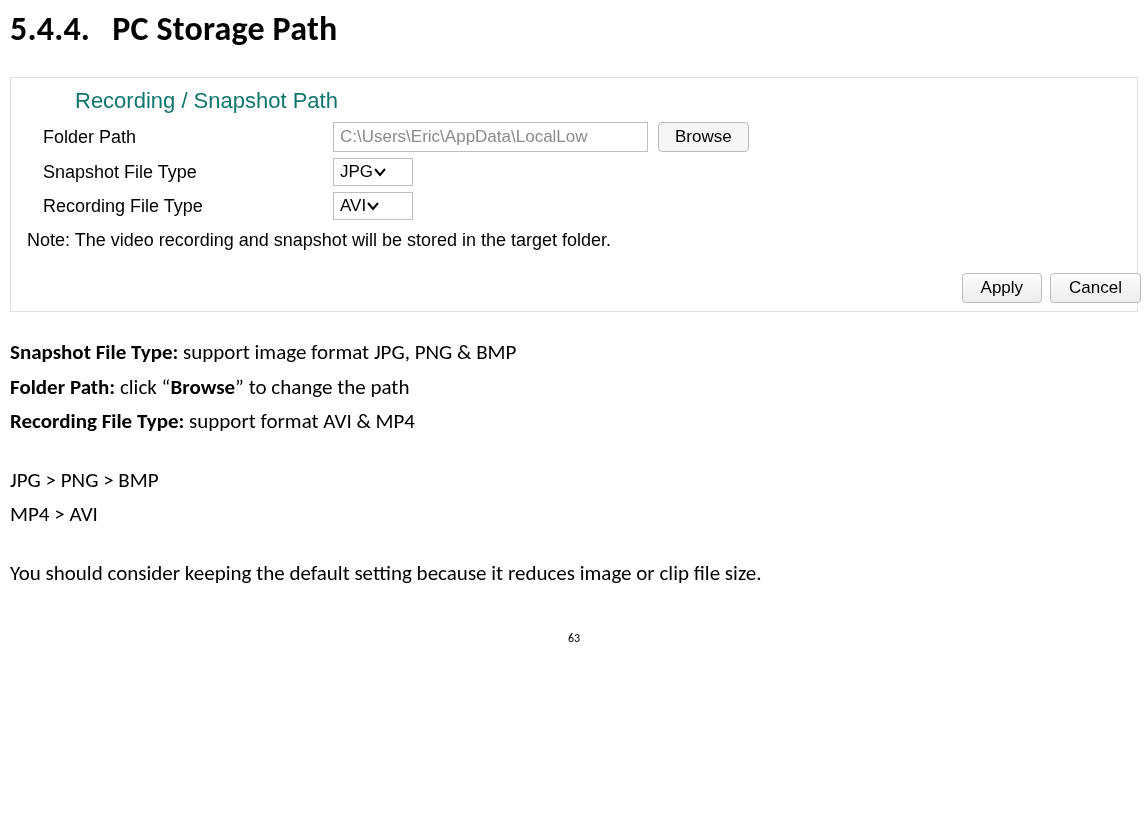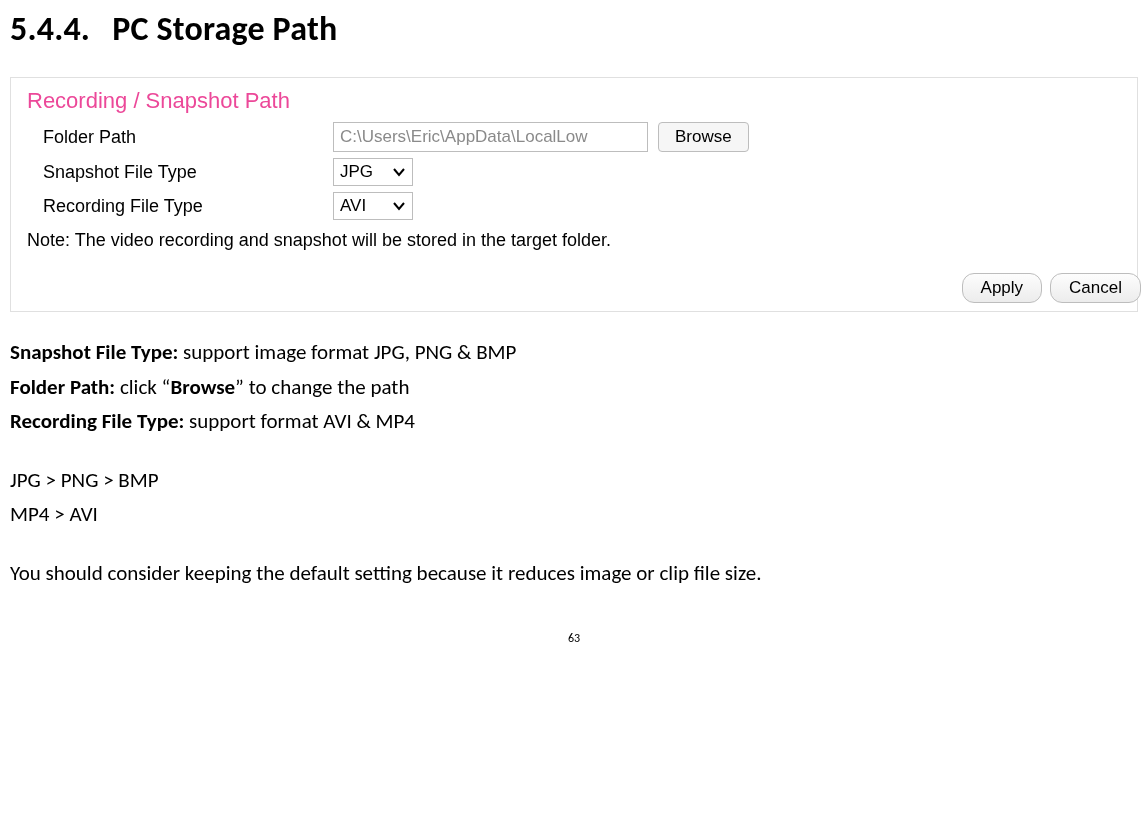--- a/index.html
+++ b/index.html
@@ -28,22 +28,23 @@
   .panel {
     border: 1px solid #e0e0e0;
     border-top: 1px solid #e0e0e0;
     padding: 10px 16px 60px 16px;
     margin: 0 0 18px 0;
     position: relative;
     font-family: Arial, sans-serif;
   }
   .panel .legend {
     font-size: 22px;
-    color: #ec4899;
+    color: #0f766e;
     margin-bottom: 8px;
+    margin-left: 48px;
   }
   .row {
     display: flex;
     align-items: center;
     margin: 6px 16px;
     font-size: 18px;
     color: #000;
   }
   .row .label {
     width: 290px;
@@ -71,21 +72,21 @@
   }
   .select {
     display: inline-flex;
     align-items: center;
     width: 80px;
     height: 28px;
     border: 1px solid #bdbdbd;
     background: #fff;
     font-size: 17px;
     padding: 0 6px;
-    justify-content: space-between;
+    justify-content: flex-start;
     cursor: pointer;
   }
   .chevron-down {
     display: inline-block;
   }
   .chevron-down svg { display: block; }
   .note-text {
     font-size: 18px;
     margin-top: 10px;
   }
@@ -93,21 +94,21 @@
     position: absolute;
     right: 0;
     bottom: 8px;
     display: flex;
     gap: 8px;
     transform: translateX(4px);
   }
   .action-btn {
     height: 30px;
     border: 1px solid #bdbdbd;
-    border-radius: 12px;
+    border-radius: 4px;
     background: linear-gradient(#fdfdfd, #ececec);
     padding: 0 18px;
     font-size: 17px;
     cursor: pointer;
   }
   
   .body-text {
     font-size: 21px;
     line-height: 1.55;
     margin: 24px 0 0 0;

